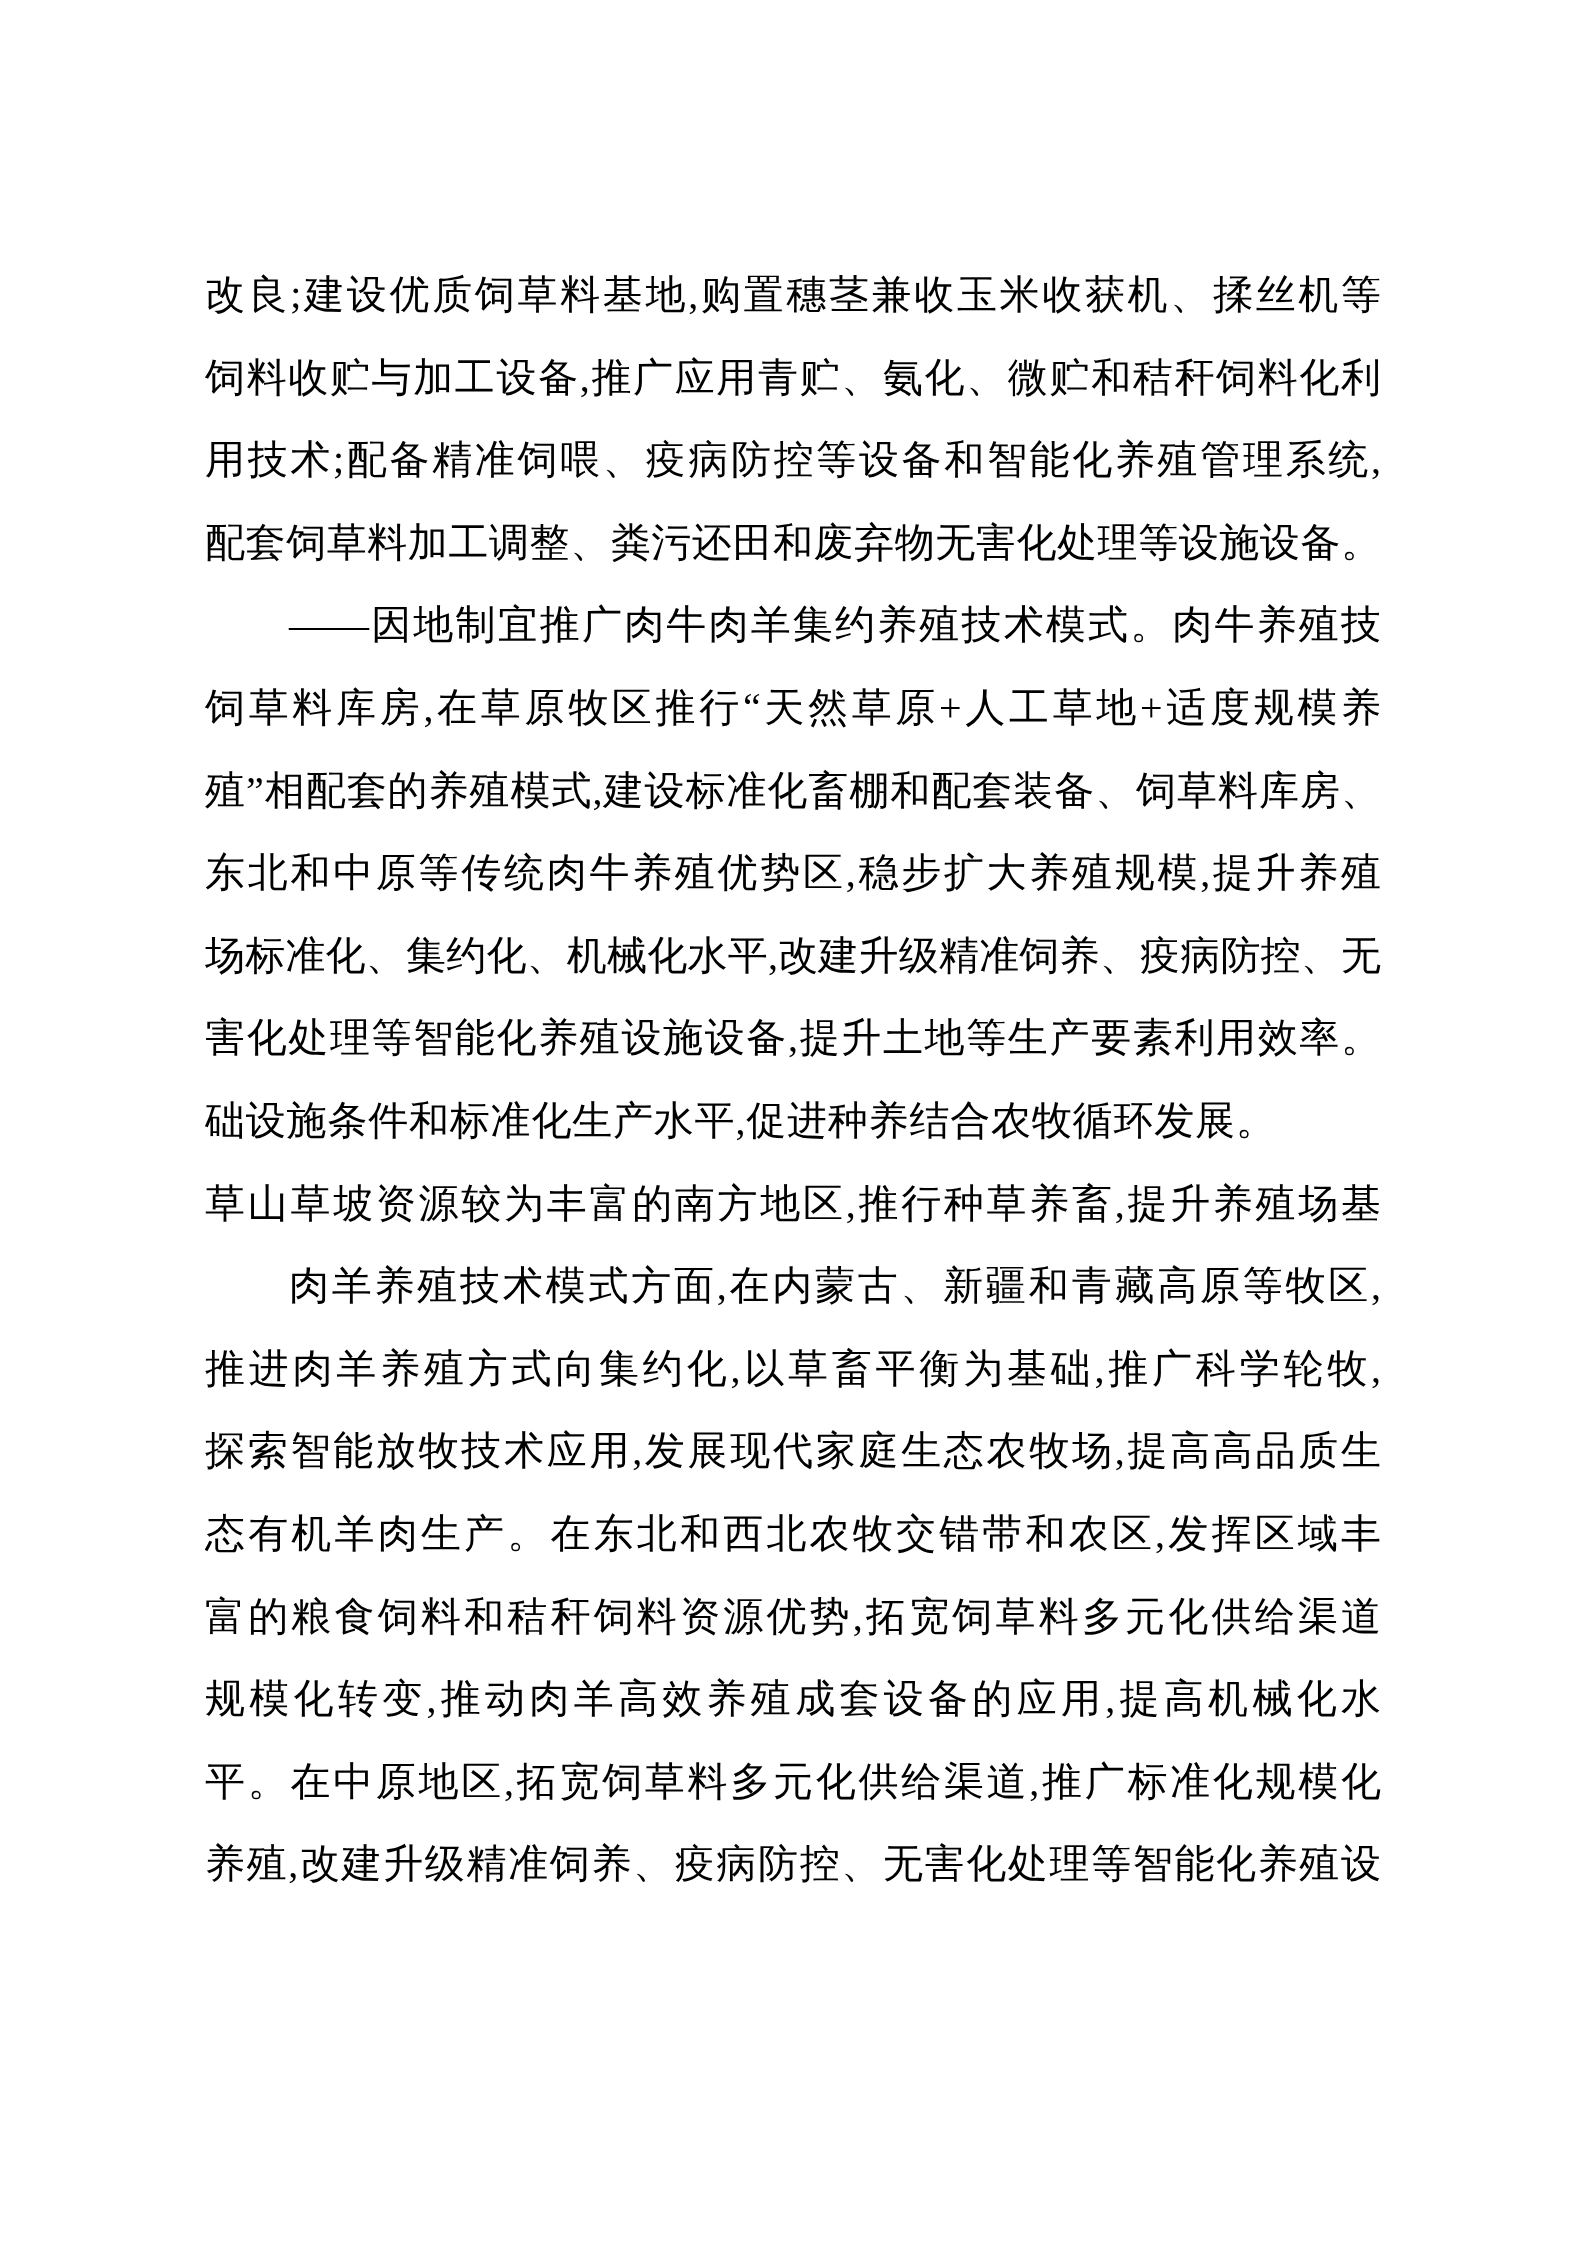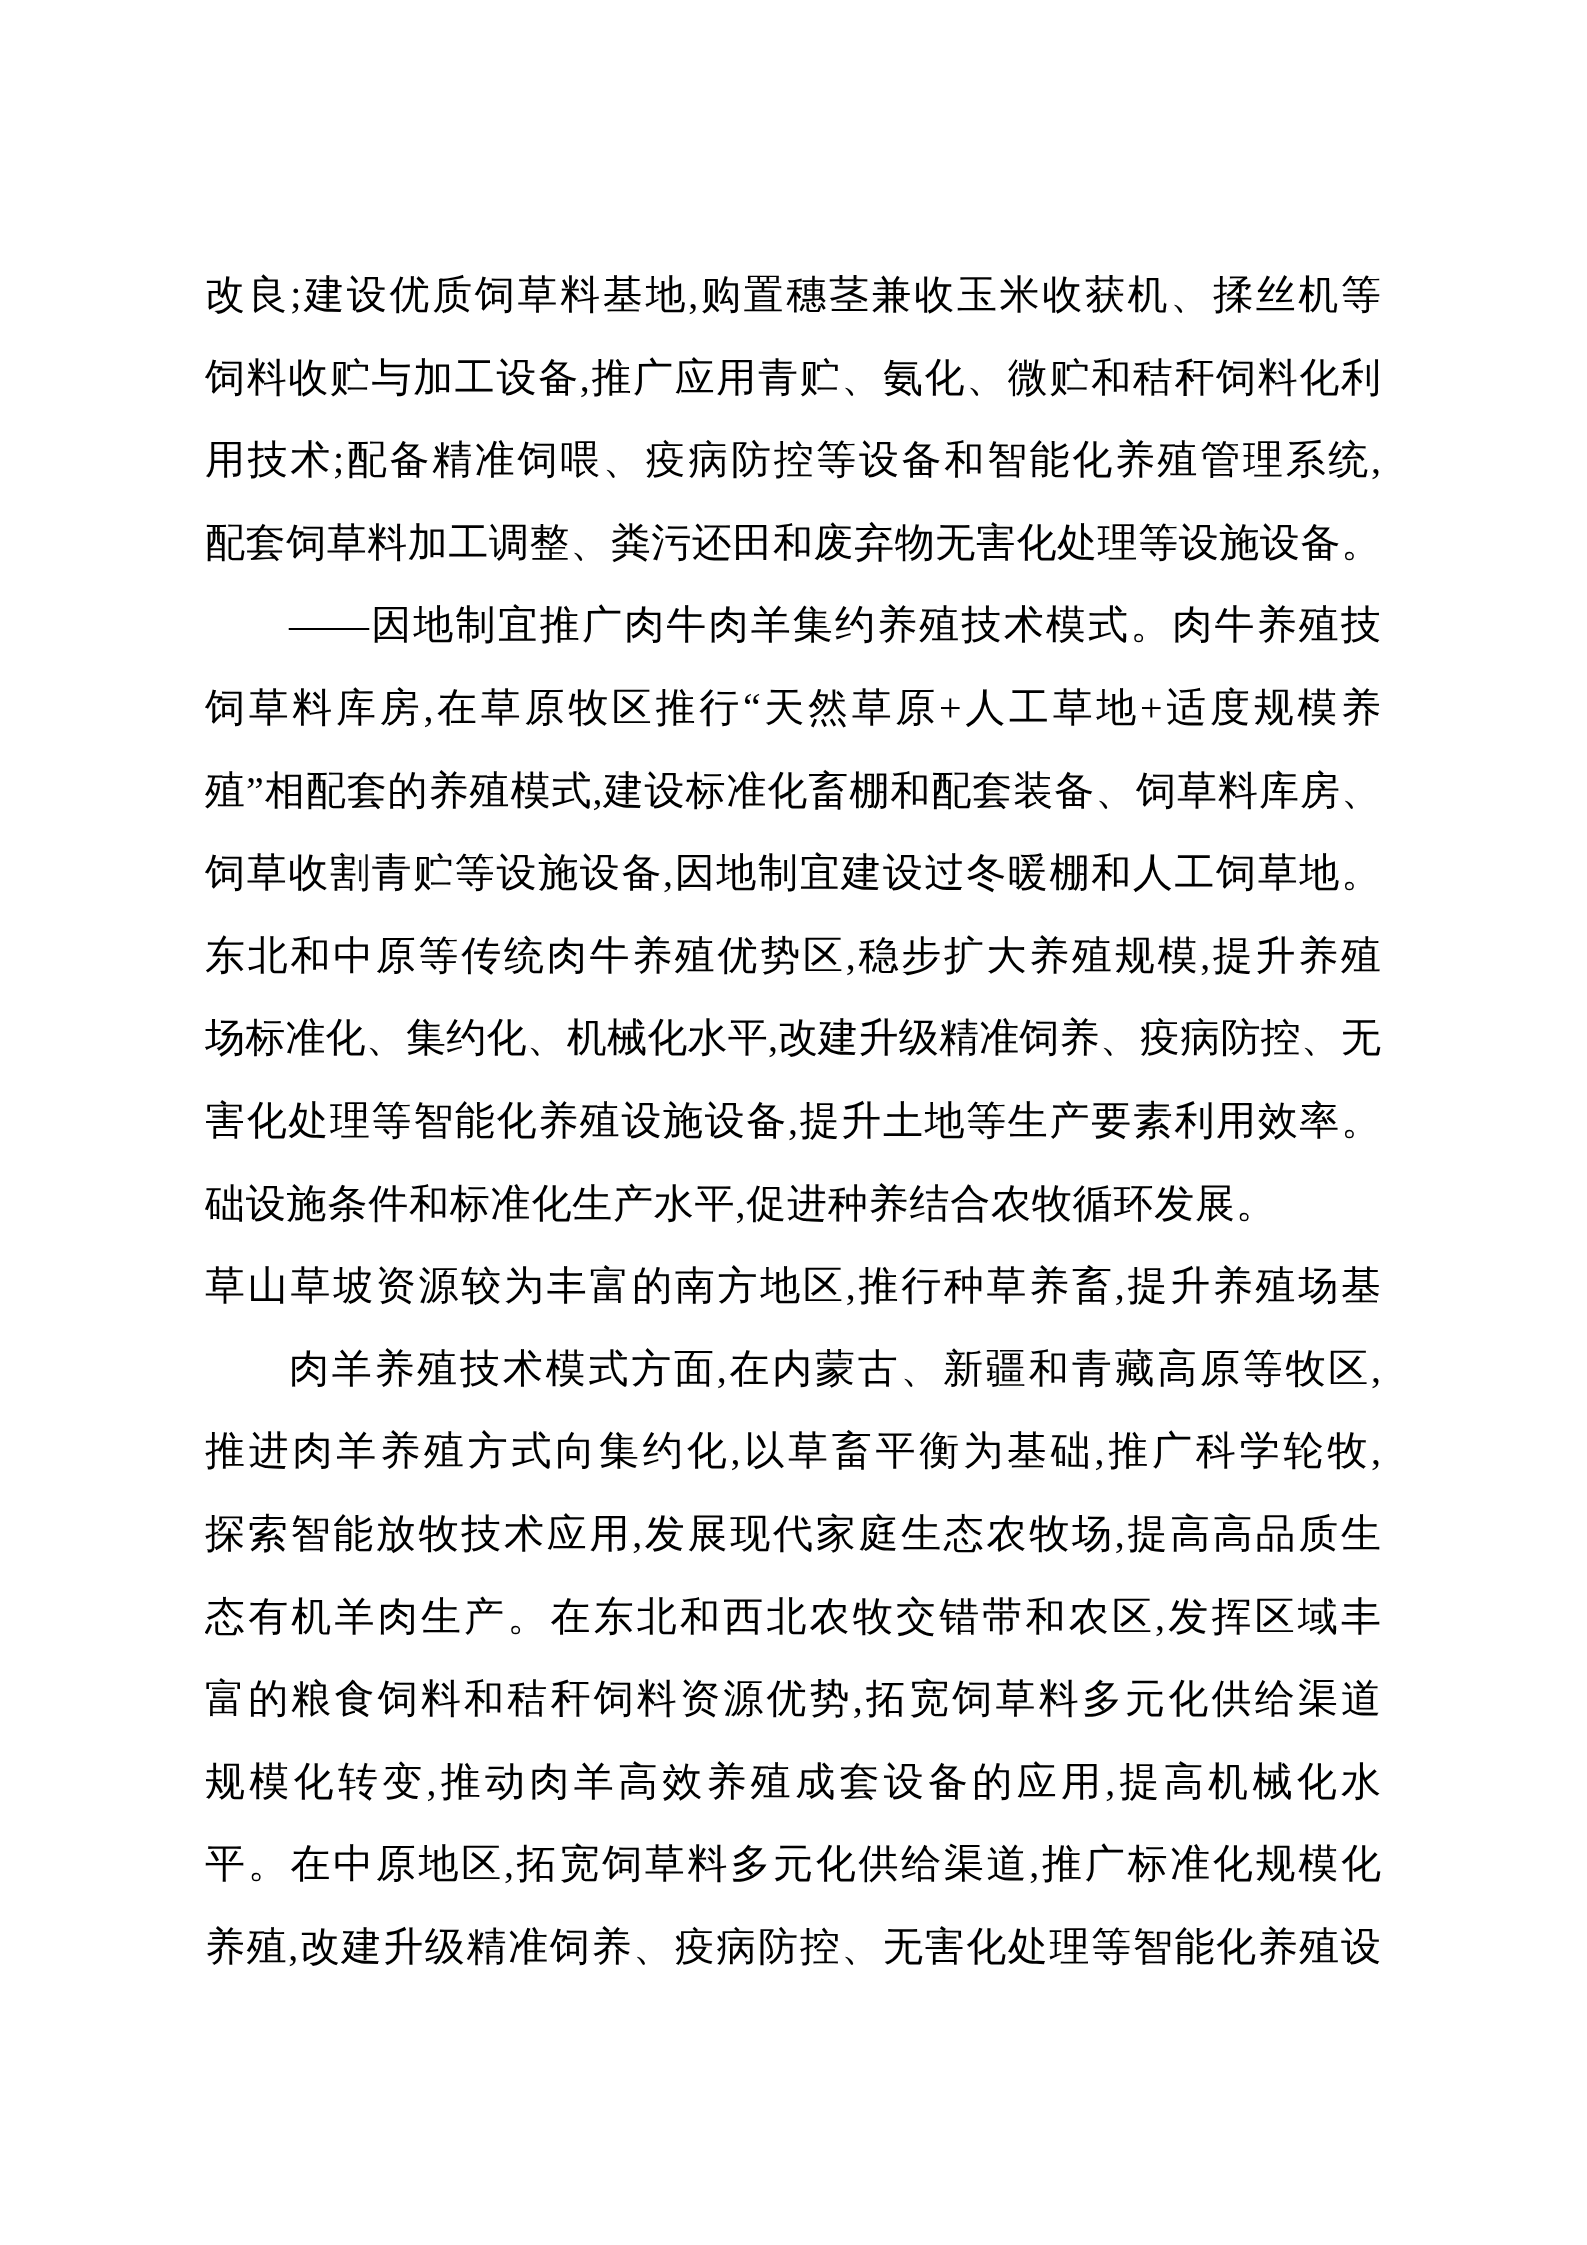--- a/index.html
+++ b/index.html
@@ -57,21 +57,20 @@
 
 <div class="page">
   <div class="textblock">
     <div class="line"><span class="b"></span><span>改良;建设优质饲草料基地,购置穗茎兼收玉米收获机、揉丝机等</span></div>
     <div class="line"><span class="b"></span><span>饲料收贮与加工设备,推广应用青贮、氨化、微贮和秸秆饲料化利</span></div>
     <div class="line"><span class="b"></span><span>用技术;配备精准饲喂、疫病防控等设备和智能化养殖管理系统,</span></div>
     <div class="line"><span class="b"></span><span>配套饲草料加工调整、粪污还田和废弃物无害化处理等设施设备。</span></div>
     <div class="line indent"><span class="b">——因地制宜推广肉牛肉羊集约养殖技术模式。肉牛养殖技</span><span></span></div>
     <div class="line"><span class="b">饲草料库房,</span><span>在草原牧区推行“天然草原+人工草地+适度规模养</span></div>
     <div class="line"><span class="b"></span><span>殖”相配套的养殖模式,建设标准化畜棚和配套装备、饲草料库房、</span></div>
-    <div class="line"><span class="b"></span><span>饲草收割青贮等设施设备,因地制宜建设过冬暖棚和人工饲草地。</span></div>
     <div class="line"><span class="b"></span><span>东北和中原等传统肉牛养殖优势区,稳步扩大养殖规模,提升养殖</span></div>
     <div class="line"><span class="b"></span><span>场标准化、集约化、机械化水平,改建升级精准饲养、疫病防控、无</span></div>
     <div class="line"><span class="b"></span><span>害化处理等智能化养殖设施设备,提升土地等生产要素利用效率。</span></div>
     <div class="line para-end"><span class="b"></span><span>础设施条件和标准化生产水平,促进种养结合农牧循环发展。</span></div>
     <div class="line"><span class="b"></span><span>草山草坡资源较为丰富的南方地区,推行种草养畜,提升养殖场基</span></div>
     <div class="line indent"><span class="b">肉羊养殖技术模式方面,</span><span>在内蒙古、新疆和青藏高原等牧区,</span></div>
     <div class="line"><span class="b"></span><span>推进肉羊养殖方式向集约化,以草畜平衡为基础,推广科学轮牧,</span></div>
     <div class="line"><span class="b"></span><span>探索智能放牧技术应用,发展现代家庭生态农牧场,提高高品质生</span></div>
     <div class="line"><span class="b"></span><span>态有机羊肉生产。在东北和西北农牧交错带和农区,发挥区域丰</span></div>
     <div class="line"><span class="b"></span><span>富的粮食饲料和秸秆饲料资源优势,拓宽饲草料多元化供给渠道</span></div>

